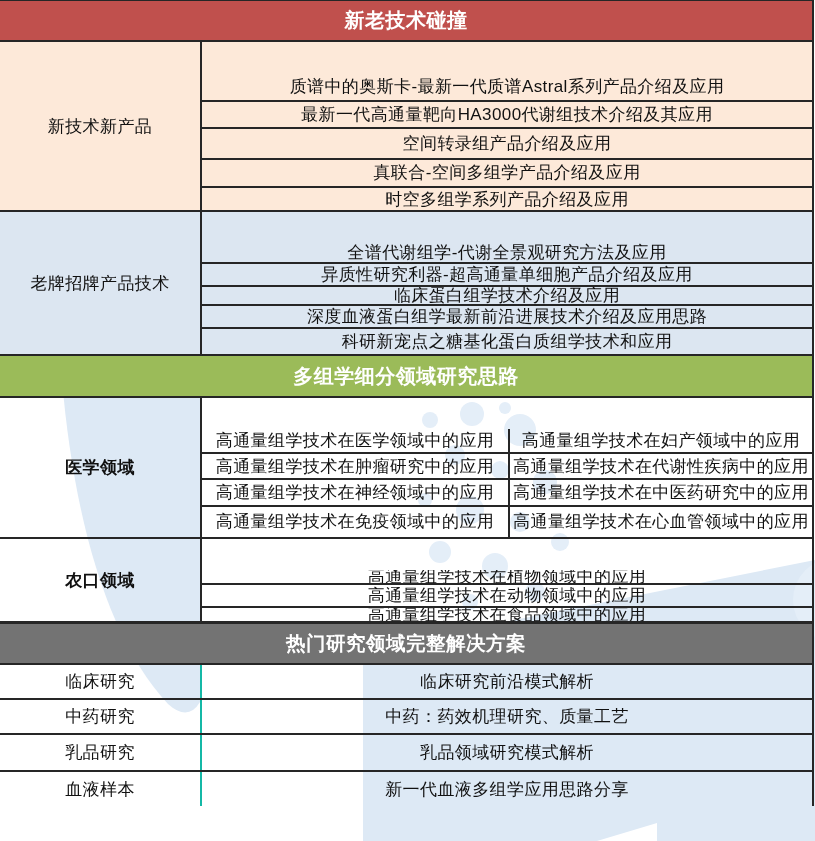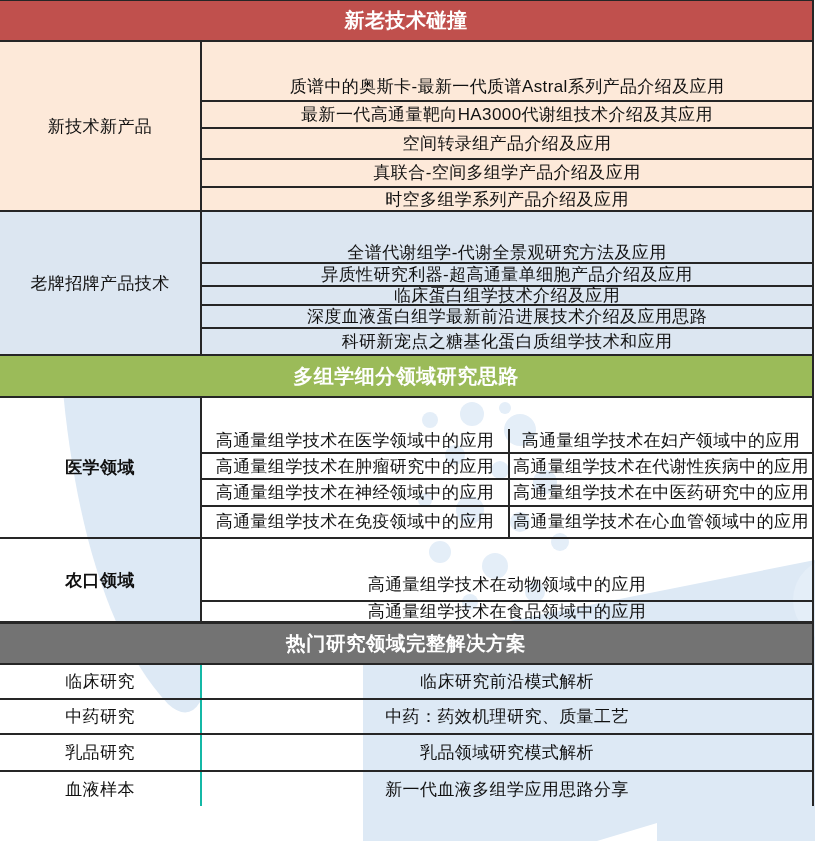--- a/index.html
+++ b/index.html
@@ -163,20 +163,23 @@
           <div class="c2">高通量组学技术在心血管领域中的应用</div>
         </div>
       </div>
     </div>
 
     <div class="group" style="height:85px; border-bottom-width:3px">
       <div class="left bold">
         <span>农口领域</span>
       </div>
       <div class="right">
+        <div class="cell" style="height:27px">
+            <span>高通量组学技术在植物领域中的应用</span>
+          </div>
         <div class="cell" style="height:44px">
             <span>高通量组学技术在动物领域中的应用</span>
           </div>
         <div class="cell last" style="height:27px">
             <span>高通量组学技术在食品领域中的应用</span>
           </div>
       </div>
     </div>
 
     <div class="sec-header h3" style="background-color: #737373;">

